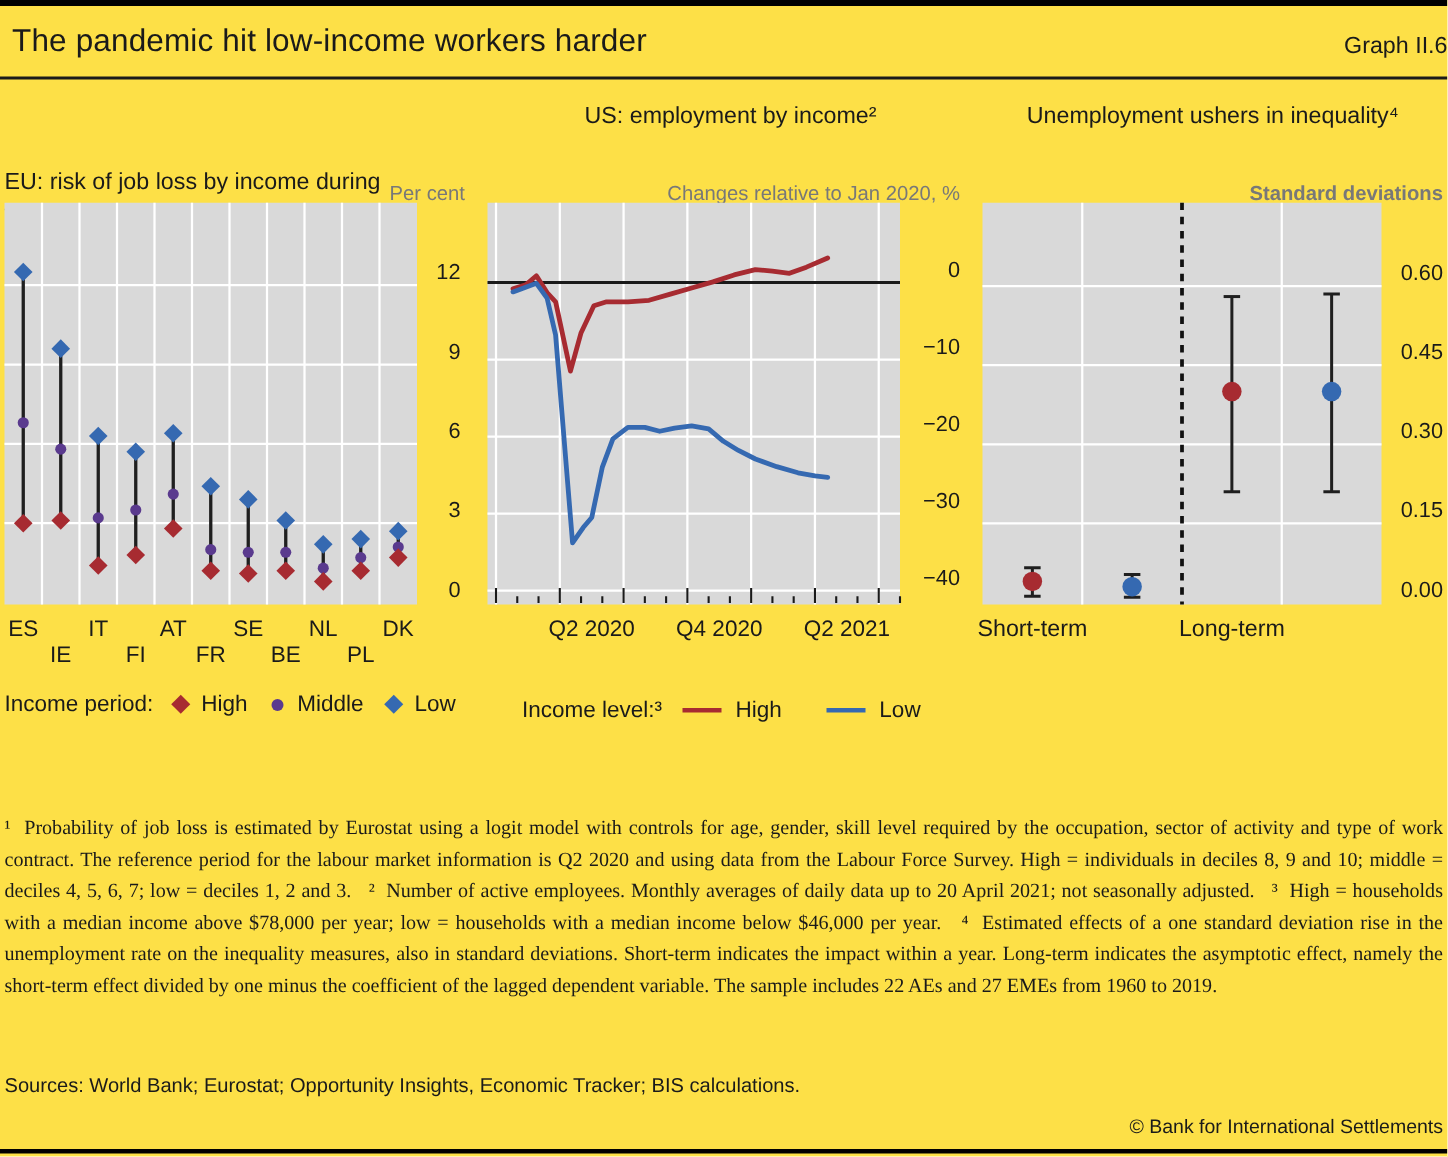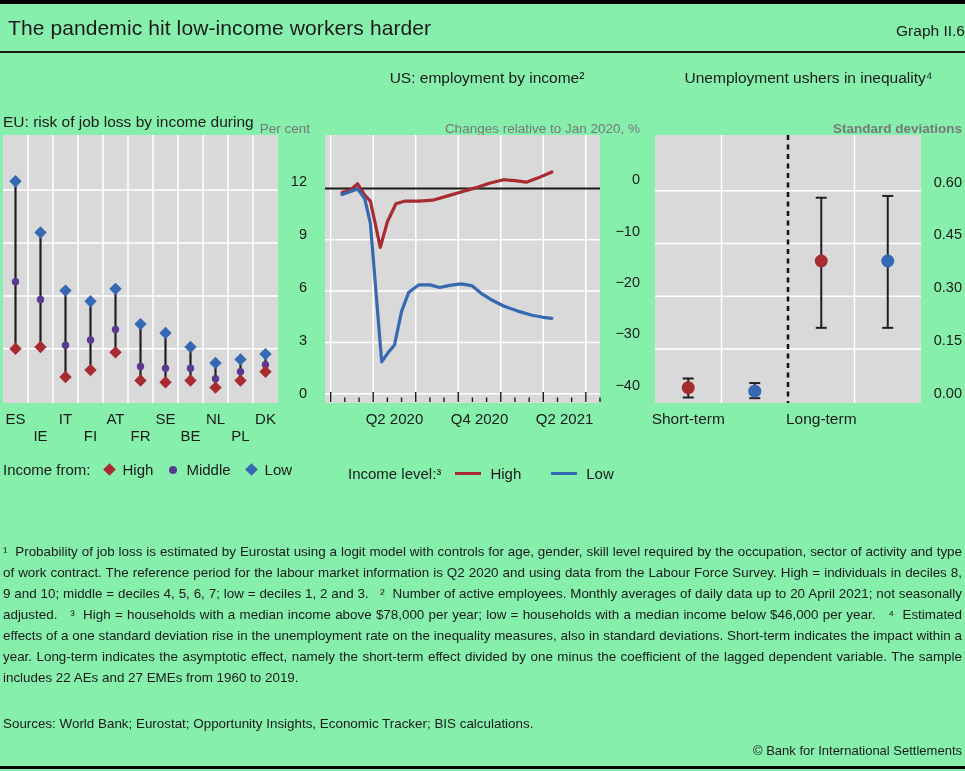--- a/index.html
+++ b/index.html
@@ -1,17 +1,17 @@
 <!DOCTYPE html>
 <html><head>
 <meta charset="utf-8">
 <style>
   html,body{margin:0;padding:0;background:#fff;}
   body{font-family:"Liberation Sans",sans-serif;color:#1a1a1a;-webkit-font-smoothing:antialiased;}
-  .page{position:relative;width:965px;height:771px;background:#86efac;overflow:hidden;}
+  .page{position:relative;width:965px;height:771px;background:#fde047;overflow:hidden;}
   .rule{position:absolute;left:0;width:965px;background:#000;}
   .rule-top{top:0;height:4px;}
   .rule-header{top:51px;height:2px;background:#1a1a1a;}
   .rule-bottom{top:766px;height:3px;}
   .hdr-title{position:absolute;left:8px;top:16px;font-size:21px;letter-spacing:.1px;}
   .hdr-graph{position:absolute;right:0;top:22px;font-size:15.5px;}
   .ptitle{position:absolute;top:68px;font-size:15.5px;line-height:20.5px;}
   .ptitle.center{text-align:center;}
   .punit{position:absolute;top:121px;font-size:13.5px;color:#787878;text-align:right;}
   .chart{position:absolute;top:135px;}
@@ -21,21 +21,21 @@
   .legend .item{display:flex;align-items:center;margin-right:16px;}
   .mk{display:inline-block;margin-right:9px;}
   .mk.diamond{width:9px;height:9px;transform:rotate(45deg);}
   .mk.dot{width:8px;height:8px;border-radius:50%;}
   .mk.line{width:26px;height:3.2px;}
   .mk.thinline{width:26px;height:1.6px;background:#1a1a1a;}
   .mk.bullet{width:9px;height:9px;border-radius:50%;}
   .legend-block{position:absolute;font-size:15px;line-height:21px;}
   .legend-block .row{display:flex;align-items:center;}
   .legend-block .row .mk{margin-left:14px;margin-right:10px;}
-  .foot{position:absolute;left:3px;width:959px;font-size:13.4px;line-height:21px;text-align:justify;text-align-last:left;}
+  .foot{position:absolute;left:3px;width:959px;font-size:13.4px;line-height:21px;text-align:justify;text-align-last:left;font-family:Liberation Serif, serif;}
   .sources{position:absolute;left:3px;top:716px;font-size:13.4px;}
   .copyright{position:absolute;right:3px;top:743px;font-size:13px;}
 </style>
 </head>
 <body>
 
 <div class="page">
 
   <div class="rule rule-top"></div>
   <div class="hdr-title">The pandemic hit low-income workers harder</div>
@@ -221,21 +221,21 @@
       <g>
         <line x1="235.75" y1="60.951968503936996" x2="235.75" y2="192.84173228346455" stroke="#1f1f1f" stroke-width="2"></line>
         <line x1="230.25" y1="60.951968503936996" x2="241.25" y2="60.951968503936996" stroke="#1f1f1f" stroke-width="2"></line>
         <line x1="230.25" y1="192.84173228346455" x2="241.25" y2="192.84173228346455" stroke="#1f1f1f" stroke-width="2"></line>
         <circle cx="235.75" cy="126.01758530183724" r="6.5" fill="#3569b1"></circle>
       </g>
       <text x="169.25" y="289" text-anchor="middle" font-size="15.5" fill="#1a1a1a">Long-term</text>
     </svg>
 
   <div class="legend" style="left:3px;top:461px;">
-    <span class="lab">Income from:</span>
+    <span class="lab">Income period:</span>
     <span class="item">
       <span class="mk diamond" id="eu-mk-0" style="background: rgb(167, 43, 49);"></span>
       <span>High</span>
     </span>
     <span class="item">
       <span class="mk dot" id="eu-mk-1" style="background: rgb(90, 58, 142);"></span>
       <span>Middle</span>
     </span>
     <span class="item">
       <span class="mk diamond" id="eu-mk-2" style="background: rgb(53, 105, 177);"></span>

